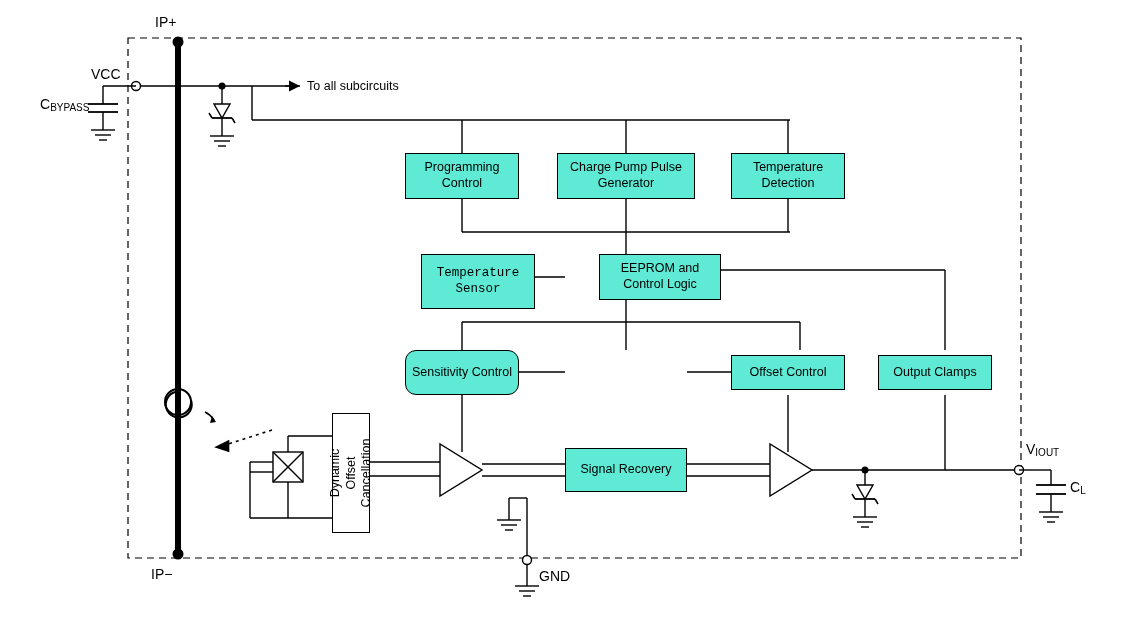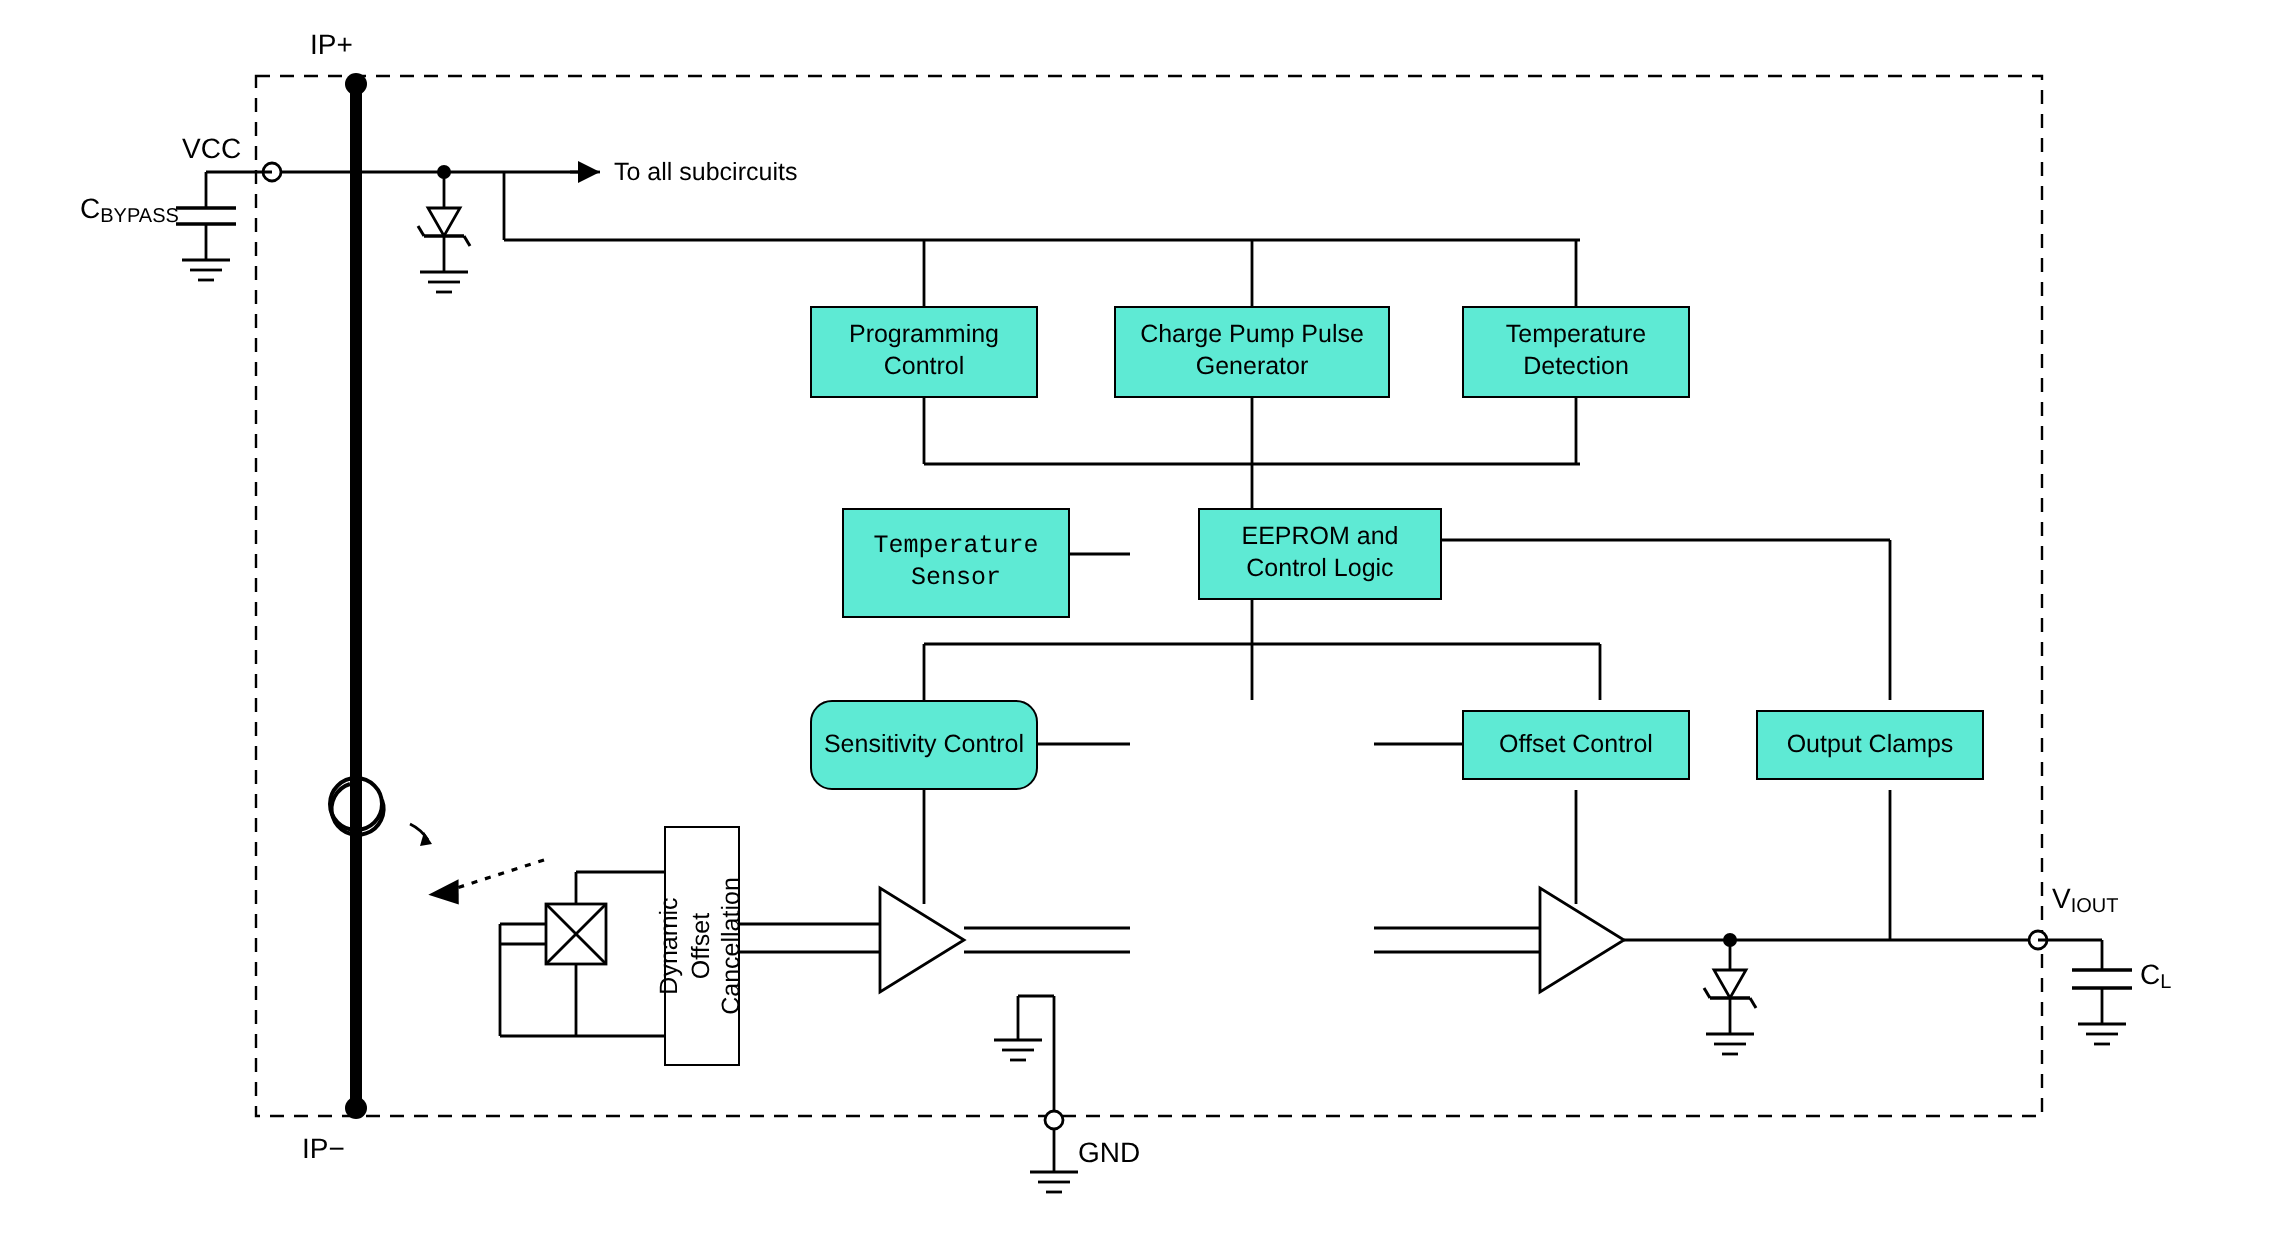--- a/index.html
+++ b/index.html
@@ -236,20 +236,21 @@
   <div class="block" style="left:599px; top:254px; width:122px; height:46px;">EEPROM and
 Control Logic</div>
 
   <div class="block" style="left:405px; top:350px; width:114px; height:45px;border-radius:11px;">Sensitivity Control</div>
 
 
   <div class="block" style="left:731px; top:355px; width:114px; height:35px;">Offset Control</div>
 
   <div class="block" style="left:878px; top:355px; width:114px; height:35px;">Output Clamps</div>
 
+  <div class="block" style="left:565px; top:448px; width:122px; height:44px;">Signal Recovery</div>
 
   <div class="vblock" style="left:332px; top:413px; width:38px; height:120px;">
     <span class="vtext">Dynamic Offset
 Cancellation</span>
   </div>
 
   <div class="lbl" style="left:155px; top:14px;">IP+</div>
 
   <div class="lbl" style="left:151px; top:566px;">IP−</div>
 

